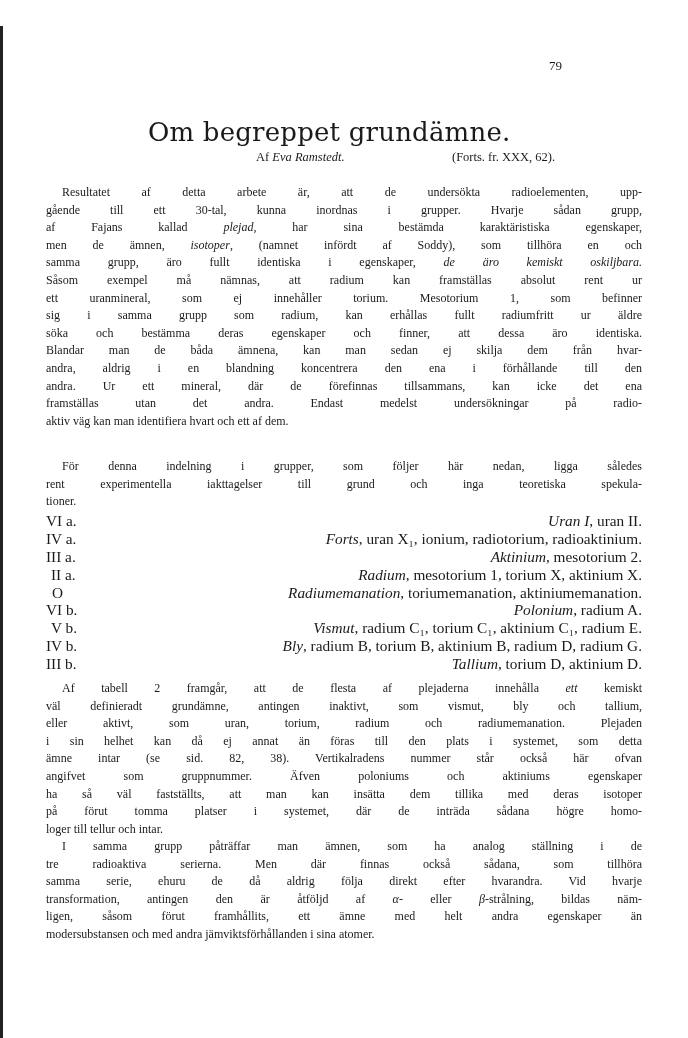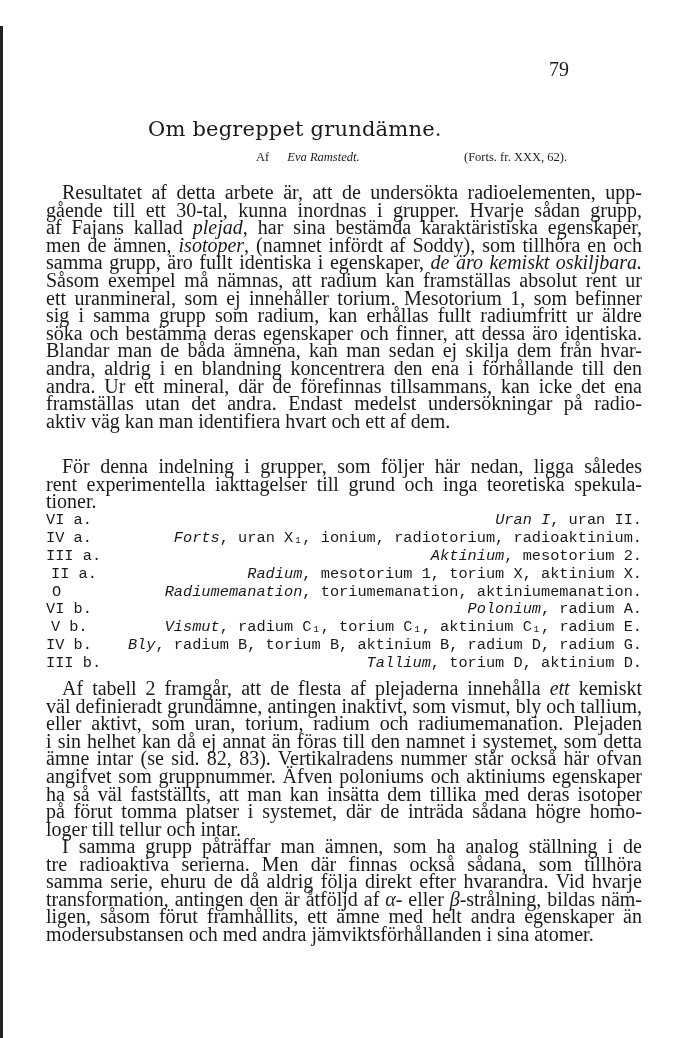--- a/index.html
+++ b/index.html
@@ -1,29 +1,29 @@
 <!DOCTYPE html>
 <html><head>
 <meta charset="utf-8">
 <style>
   html, body { margin: 0; padding: 0; background: #ffffff; }
   body { width: 688px; height: 1038px; position: relative; overflow: hidden;
          font-family: "DejaVu Serif", "Liberation Serif", serif; color: #1a1a1a; }
   .left-border { position: absolute; left: 0; top: 26px; width: 3px; height: 1012px; background: #222; }
-  .page-number { position: absolute; left: 549px; top: 58px; font-size: 20px; font-family: "Liberation Serif", serif; }
-  .title { position: absolute; left: 148px; top: 117px; font-size: 21px; font-family: "DejaVu Serif", serif; letter-spacing: 0.2px; }
+  .page-number { position: absolute; left: 549px; top: 58px; font-size: 13px; font-family: "Liberation Serif", serif; }
+  .title { position: absolute; left: 148px; top: 117px; font-size: 26px; font-family: "DejaVu Serif", serif; letter-spacing: 0.2px; }
   .byline { position: absolute; left: 256px; top: 150px; font-size: 12.5px; font-family: "Liberation Serif", serif; width: 340px; }
-  .byline .author { font-style: italic; margin-left: 15px; }
-  .byline .cont { position: absolute; left: 208px; top: 0; }
-  .text { position: absolute; left: 46px; width: 596px; font-family: "Liberation Serif", serif; font-size: 20px; line-height: 17.6px; }
+  .byline .author { font-style: italic; }
+  .byline .cont { position: absolute; left: 196px; top: 0; }
+  .text { position: absolute; left: 46px; width: 596px; font-family: "Liberation Serif", serif; font-size: 12px; line-height: 17.6px; }
   .line { white-space: nowrap; display: block; text-align: justify; text-align-last: justify; height: 17.6px; }
   .line.last { text-align-last: left; }
   .indent { padding-left: 16px; }
   .list { position: absolute; left: 46px; top: 512px; width: 596px; font-family: "Liberation Serif", serif; font-size: 15.3px; line-height: 17.9px; }
-  .list-row { display: flex; white-space: nowrap; height: 17.9px; font-family: Liberation Mono, monospace; }
+  .list-row { display: flex; white-space: nowrap; height: 17.9px; }
   .list-group { width: 60px; }
   .list-body { flex: 1; text-align: right; }
   i, .it { font-style: italic; margin-top: 48px; }
 </style>
 </head>
 <body>
 
 <div class="left-border"></div>
 
 <div class="page-number">79</div>
@@ -95,22 +95,22 @@
   <div class="list-row">
     <span class="list-group">III b.</span>
     <span class="list-body"><i>Tallium</i><span>, torium D, aktinium D.</span></span>
   </div>
 </div>
 
 <div class="text" style="top:680px;">
   <span class="line indent">Af tabell 2 framgår, att de flesta af plejaderna innehålla <i>ett</i> kemiskt</span>
   <span class="line">väl definieradt grundämne, antingen inaktivt, som vismut, bly och tallium,</span>
   <span class="line">eller aktivt, som uran, torium, radium och radiumemanation. Plejaden</span>
-  <span class="line">i sin helhet kan då ej annat än föras till den namnet i systemet, som detta</span>
-  <span class="line">ämne intar (se sid. 82, 83). Vertikalradens nummer står också här ofvan</span>
+  <span class="line">i sin helhet kan då ej annat än föras till den plats i systemet, som detta</span>
+  <span class="line">ämne intar (se sid. 82, 38). Vertikalradens nummer står också här ofvan</span>
   <span class="line">angifvet som gruppnummer. Äfven poloniums och aktiniums egenskaper</span>
   <span class="line">ha så väl fastställts, att man kan insätta dem tillika med deras isotoper</span>
   <span class="line">på förut tomma platser i systemet, där de inträda sådana högre homo-</span>
   <span class="line last">loger till tellur och intar.</span>
 </div>
 
 <div class="text" style="top:838px;">
   <span class="line indent">I samma grupp påträffar man ämnen, som ha analog ställning i de</span>
   <span class="line">tre radioaktiva serierna. Men där finnas också sådana, som tillhöra</span>
   <span class="line">samma serie, ehuru de då aldrig följa direkt efter hvarandra. Vid hvarje</span>

